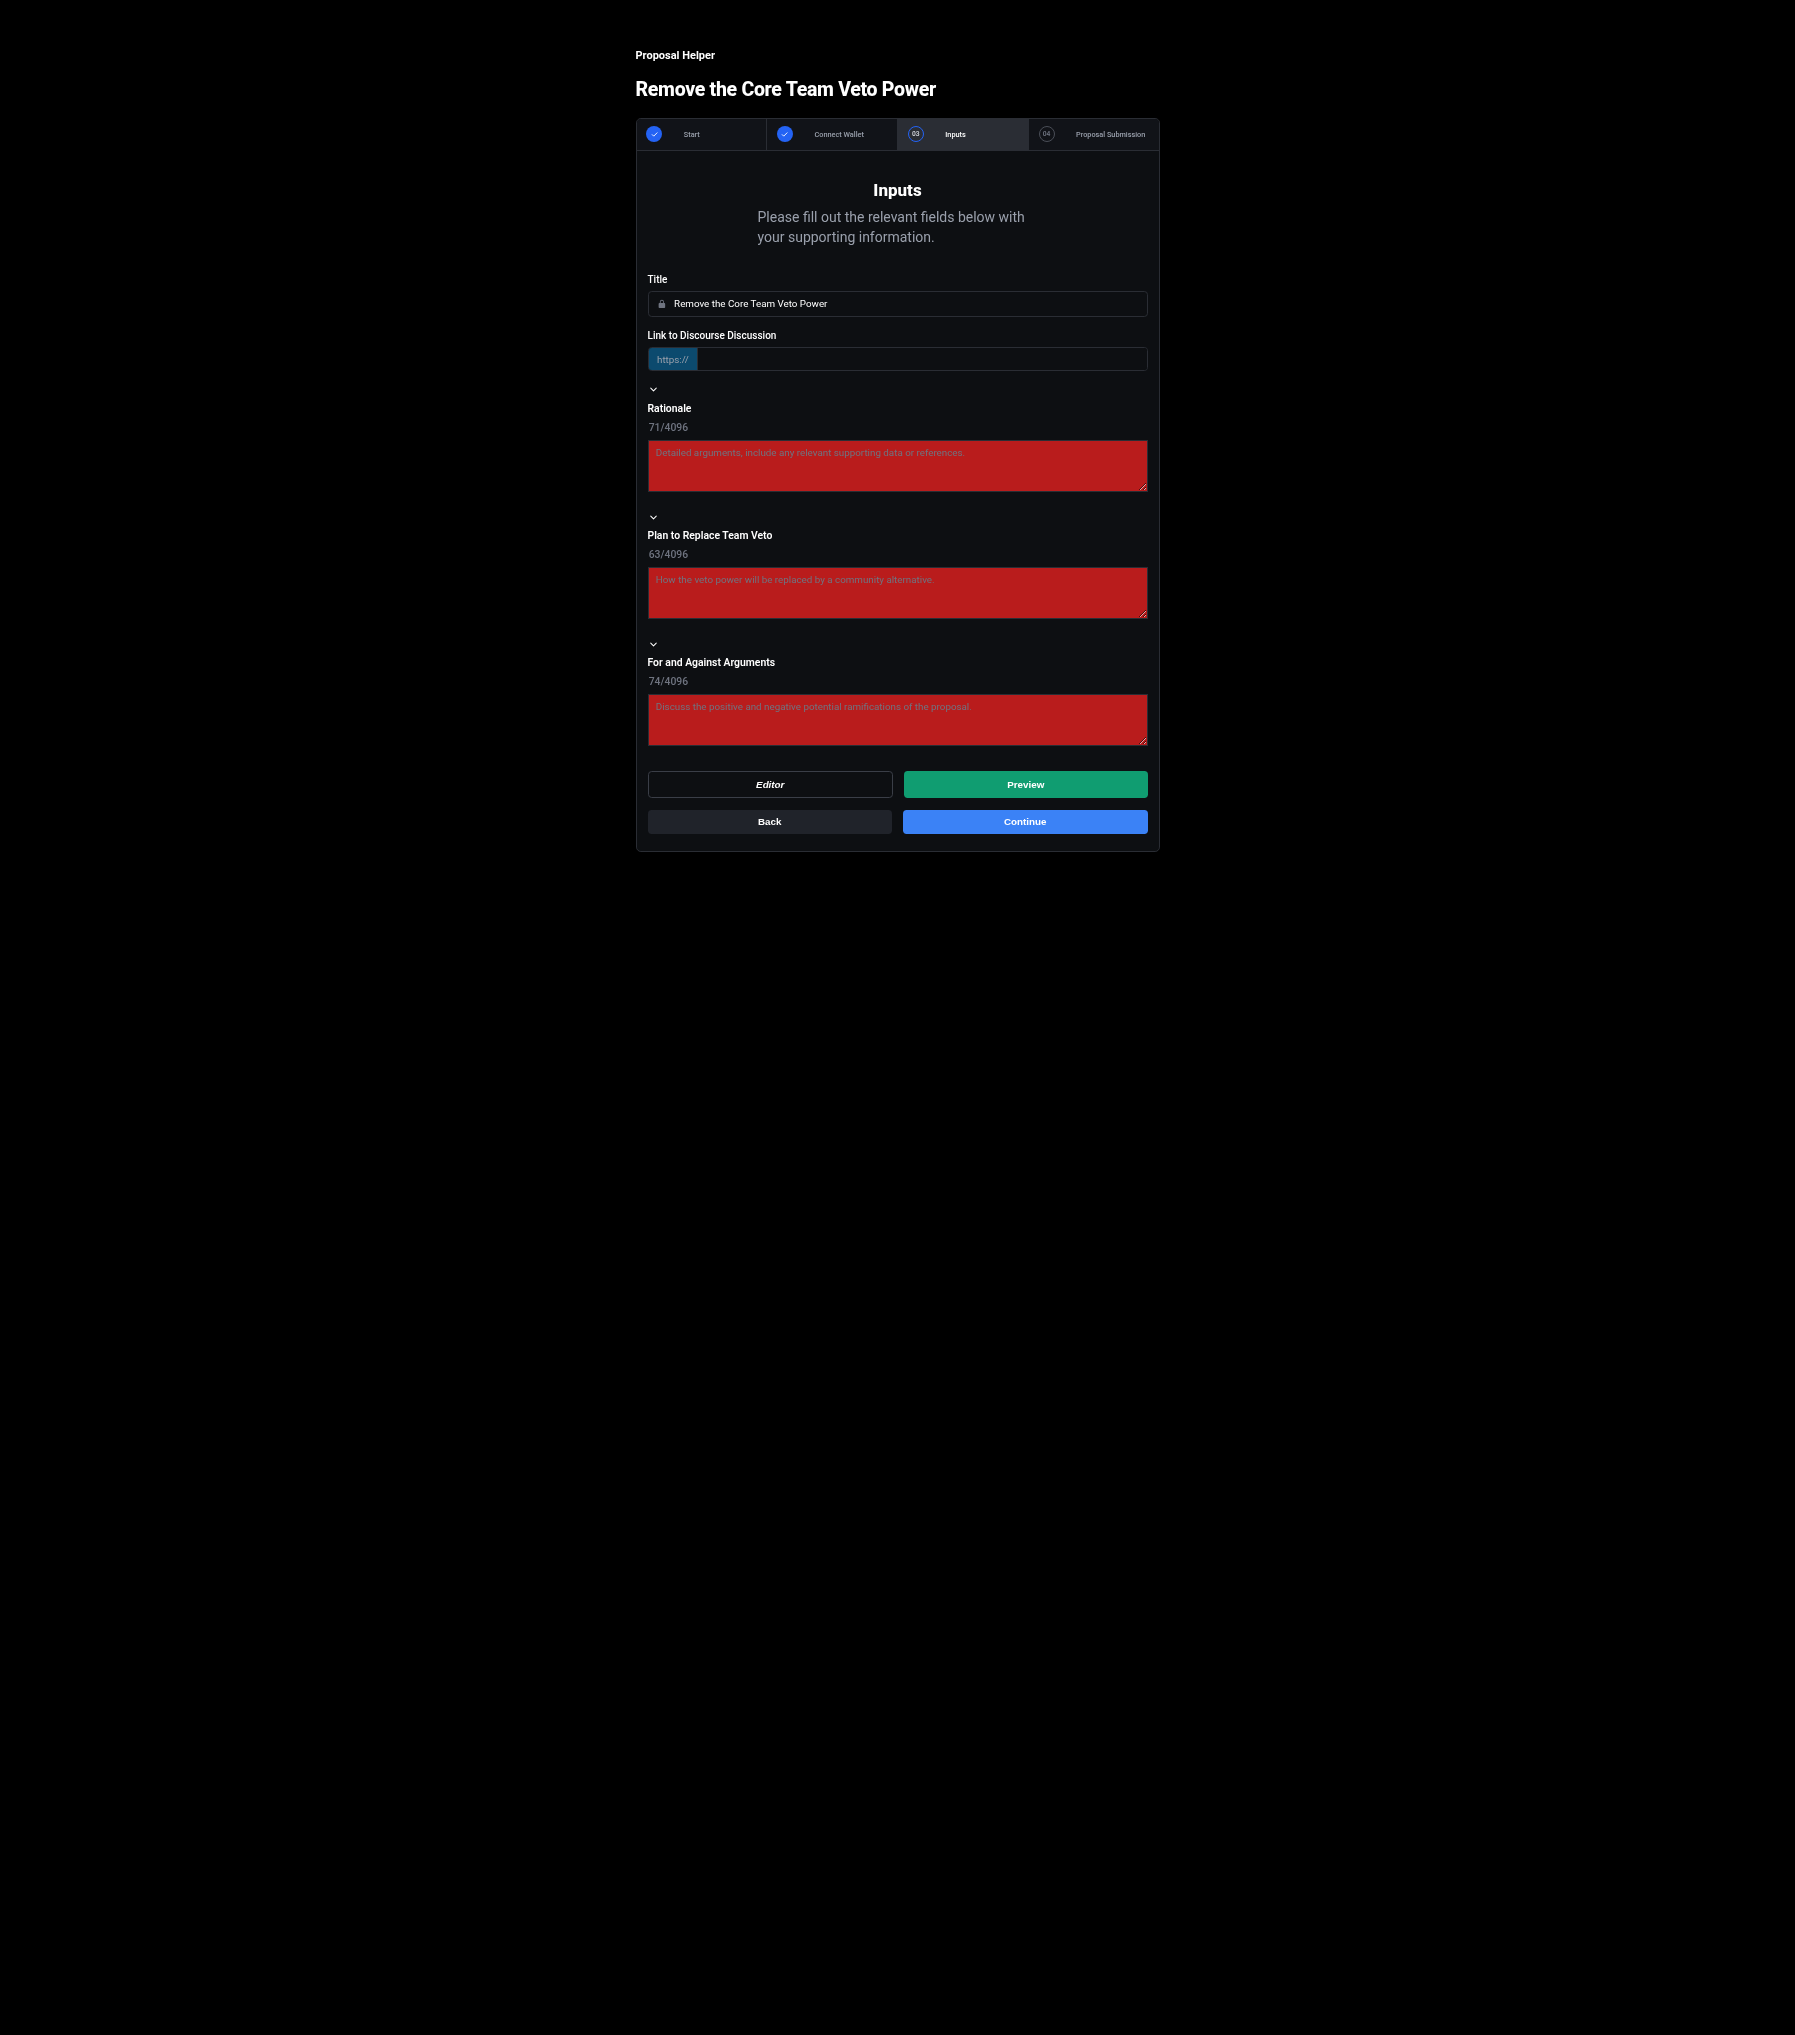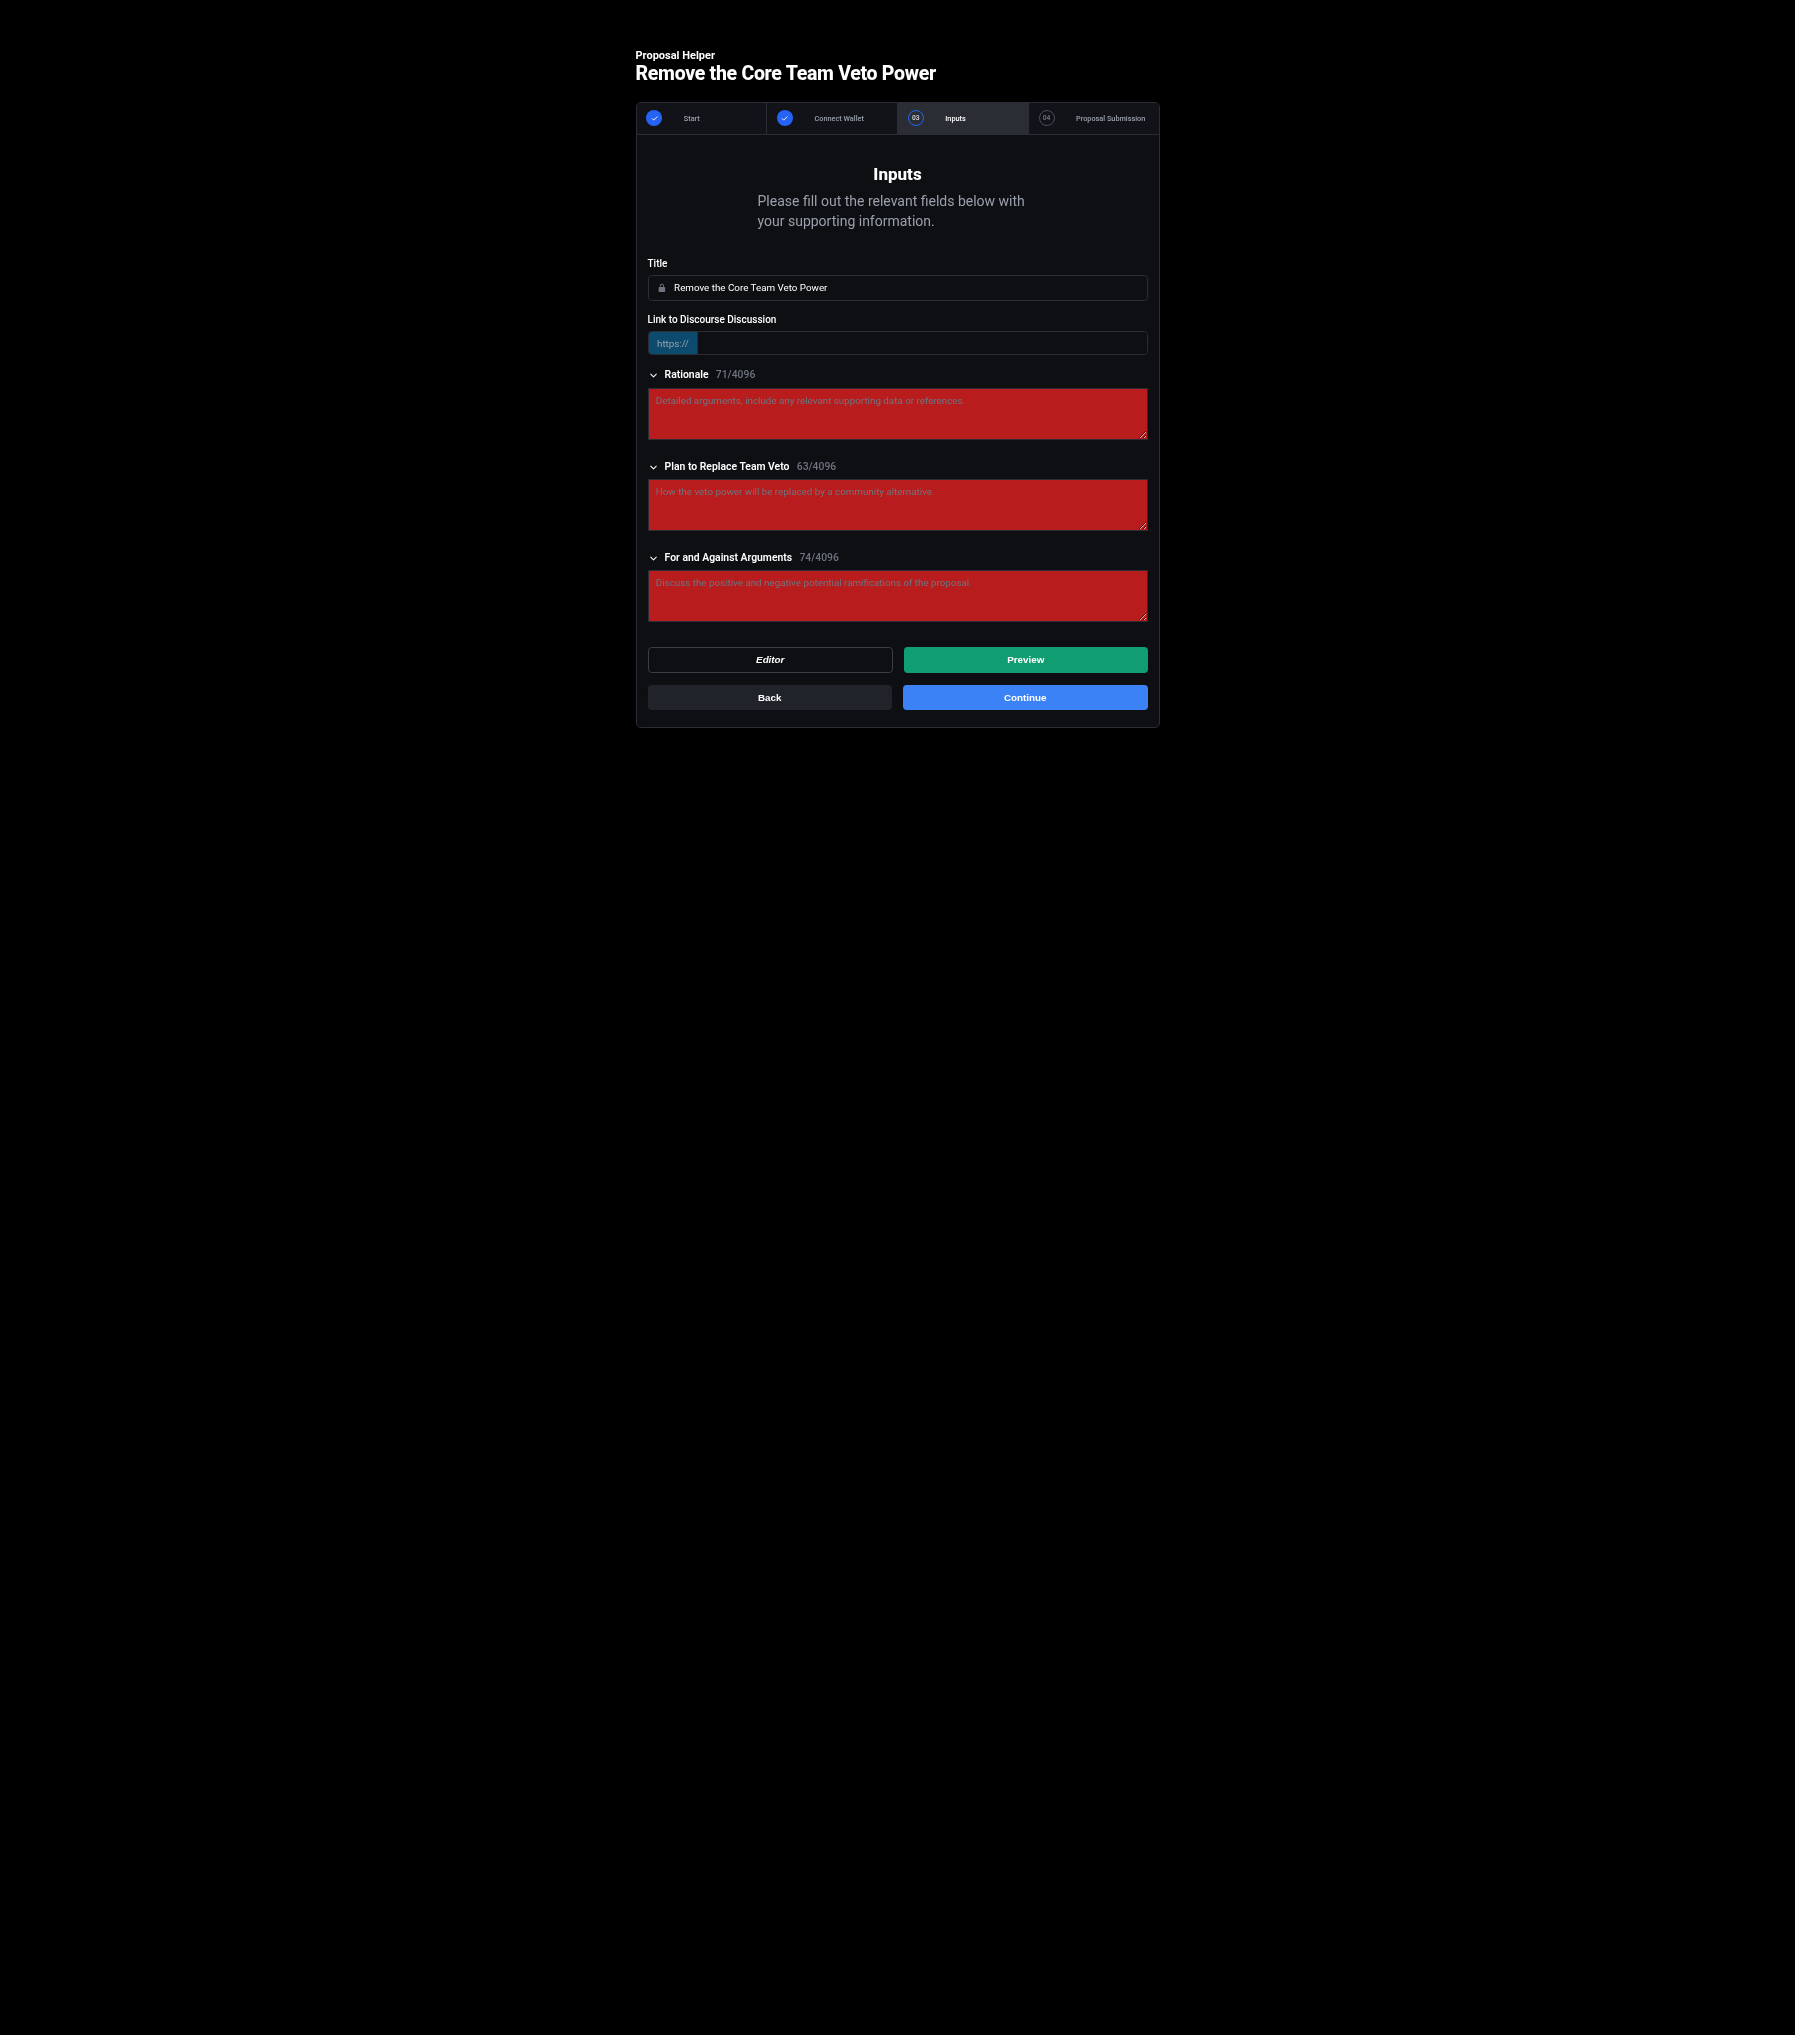--- a/index.html
+++ b/index.html
@@ -18,21 +18,21 @@
     margin: 0 auto;
     padding: 49px 0 49px;
   }
   .header-block {
     padding: 0 0 17px 0;
   }
   .kicker {
     font-size: 11px;
     font-weight: 700;
     color: #fff;
-    margin-bottom: 0;
+    margin-bottom: 16px;
   }
   .h1 {
     font-size: 19.5px;
     font-weight: 800;
     color: #fff;
     letter-spacing: -0.3px;
   }
   .card {
     background: #0d0f12;
     border: 0.6px solid #2a2d34;
@@ -160,24 +160,25 @@
     background: #0d0f12;
     border: none;
     outline: none;
     color: #fff;
     font-size: 9.8px;
     padding: 5.5px 8.5px;
   }
 
   .collapsible-header {
     display: flex;
-    align-items: flex-end;
+    align-items: flex-start;
     gap: 6.1px;
     margin-bottom: 6.1px;
     cursor: pointer;
+    flex-direction: column;
   }
   .chev {
     width: 11px;
     height: 11px;
     color: #fff;
     flex-shrink: 0;
   }
   .collapsible-title {
     font-size: 10.4px;
     font-weight: 600;

